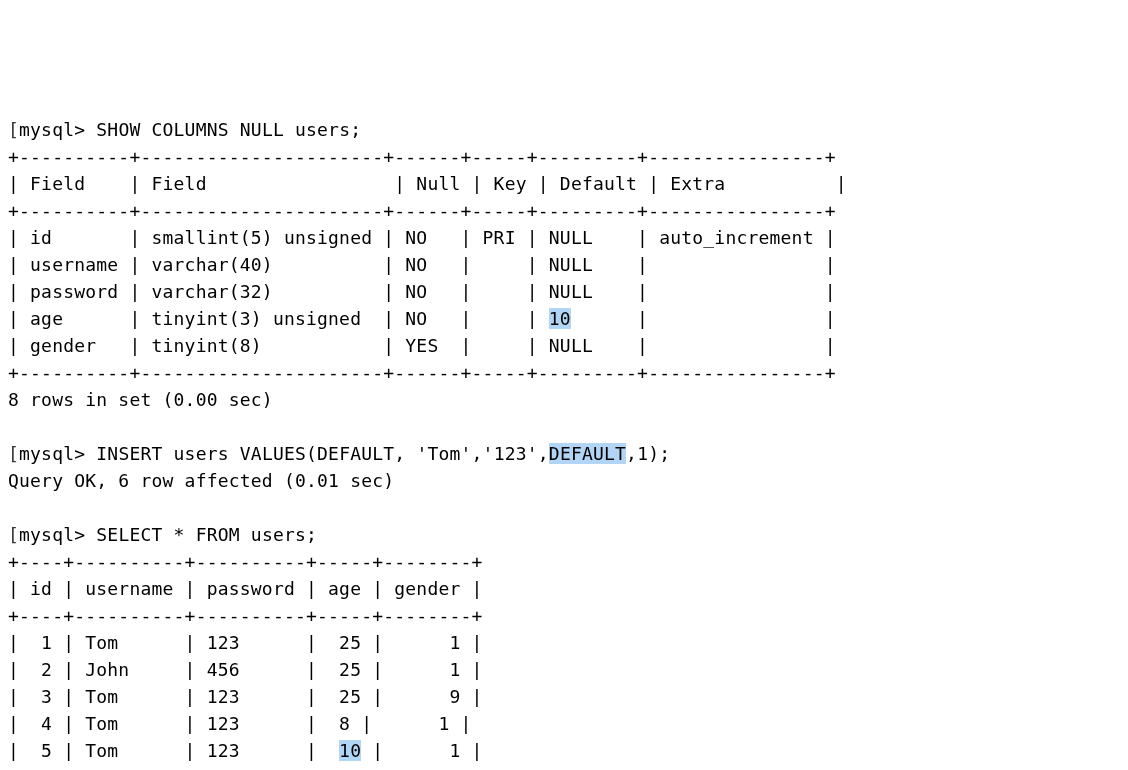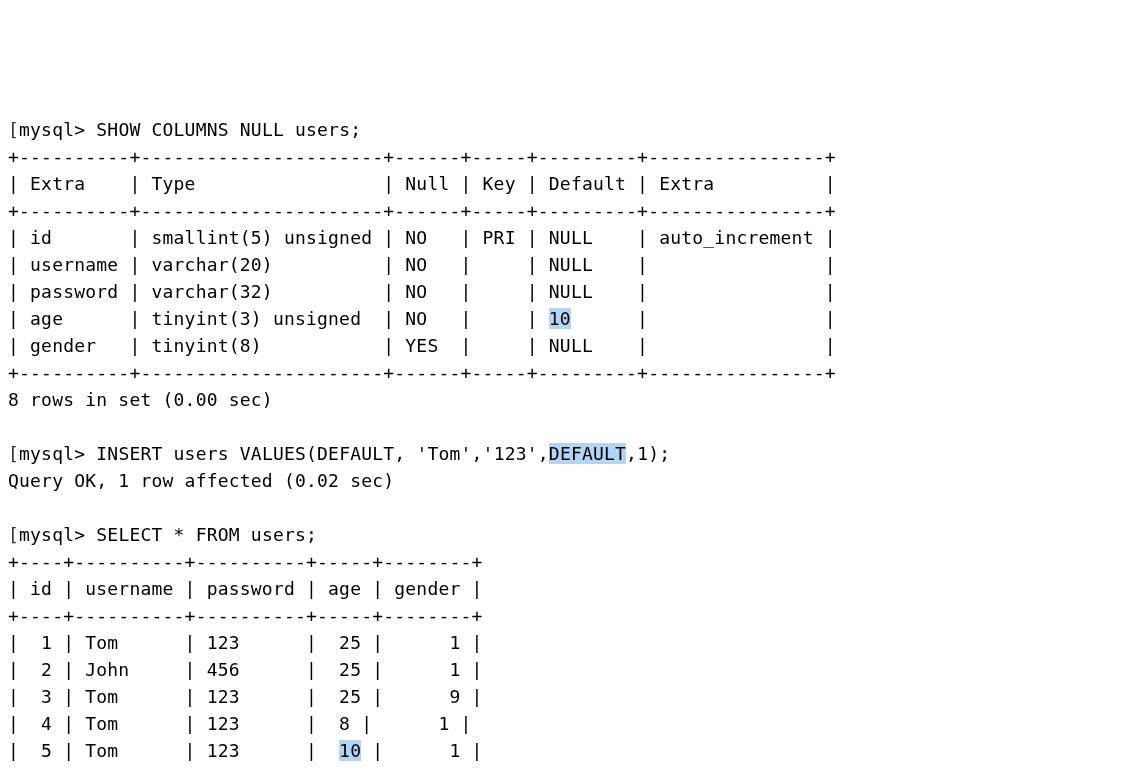--- a/index.html
+++ b/index.html
@@ -20,32 +20,32 @@
       color: #333;
     }
   </style>
 </head>
 <body>
 
 
 
 <span><span class="prompt-bracket">[</span><span>mysql&gt;</span> <span>SHOW COLUMNS NULL users;</span>
 <span>+----------+----------------------+------+-----+---------+----------------+</span>
-<span>| Extra    | Type                 | Null | Key | Default | Extra          |</span>
+<span>| Field    | Field                 | Null | Key | Default | Extra          |</span>
 <span>+----------+----------------------+------+-----+---------+----------------+</span>
 <span>| id       | smallint(5) unsigned | NO   | PRI | NULL    | auto_increment |</span>
-<span>| username | varchar(20)          | NO   |     | NULL    |                |</span>
+<span>| username | varchar(40)          | NO   |     | NULL    |                |</span>
 <span>| password | varchar(32)          | NO   |     | NULL    |                |</span>
 <span><span>| age      | tinyint(3) unsigned  | NO   |     | </span><span class="hl">10</span><span>      |                |</span></span>
 <span>| gender   | tinyint(8)           | YES  |     | NULL    |                |</span>
 <span>+----------+----------------------+------+-----+---------+----------------+</span>
 <span>8 rows in set (0.00 sec)</span>
 
 <span class="prompt-bracket">[</span><span>mysql&gt;</span> <span><span>INSERT users VALUES(DEFAULT, 'Tom','123',</span><span class="hl">DEFAULT</span><span>,1);</span></span>
-<span>Query OK, 1 row affected (0.02 sec)</span>
+<span>Query OK, 6 row affected (0.01 sec)</span>
 
 <span class="prompt-bracket">[</span><span>mysql&gt;</span> <span>SELECT * FROM users;</span>
 <span>+----+----------+----------+-----+--------+</span>
 <span>| id | username | password | age | gender |</span>
 <span>+----+----------+----------+-----+--------+</span>
 <span>|  1 | Tom      | 123      |  25 |      1 |</span>
 <span>|  2 | John     | 456      |  25 |      1 |</span>
 <span>|  3 | Tom      | 123      |  25 |      9 |</span>
 <span>|  4 | Tom      | 123      |  8 |      1 |</span>
 <span><span>|  5 | Tom      | 123      |  </span><span class="hl">10</span><span> |      1 |</span></span>

